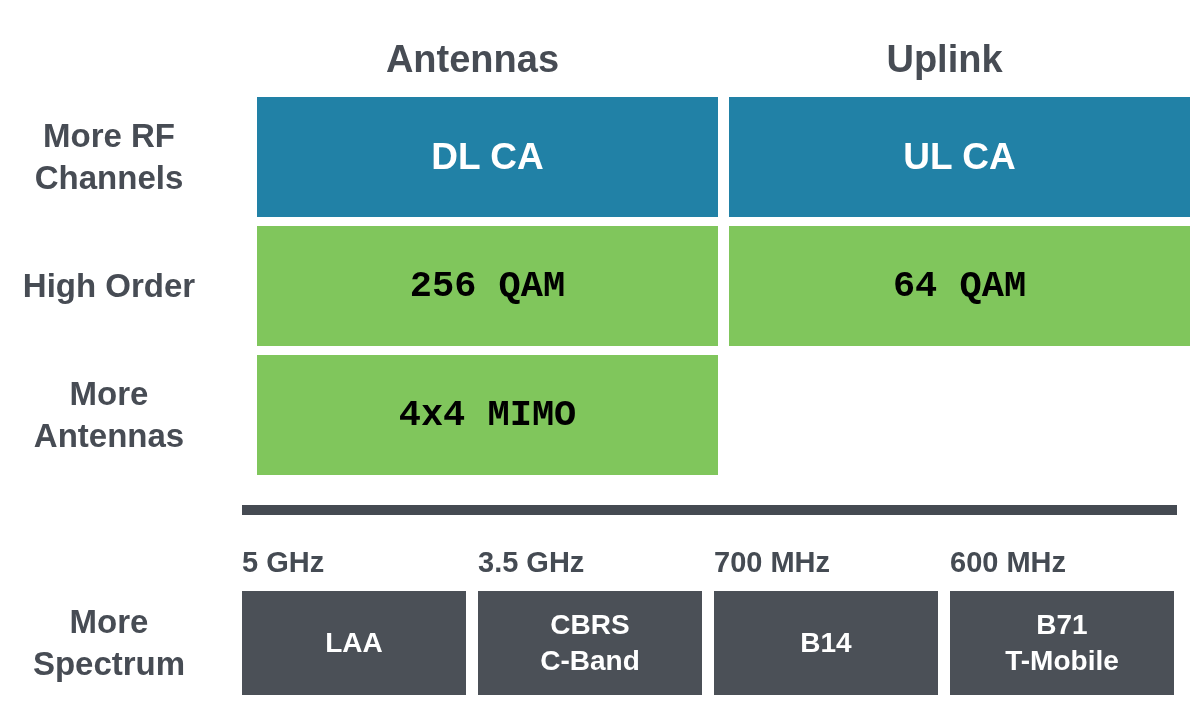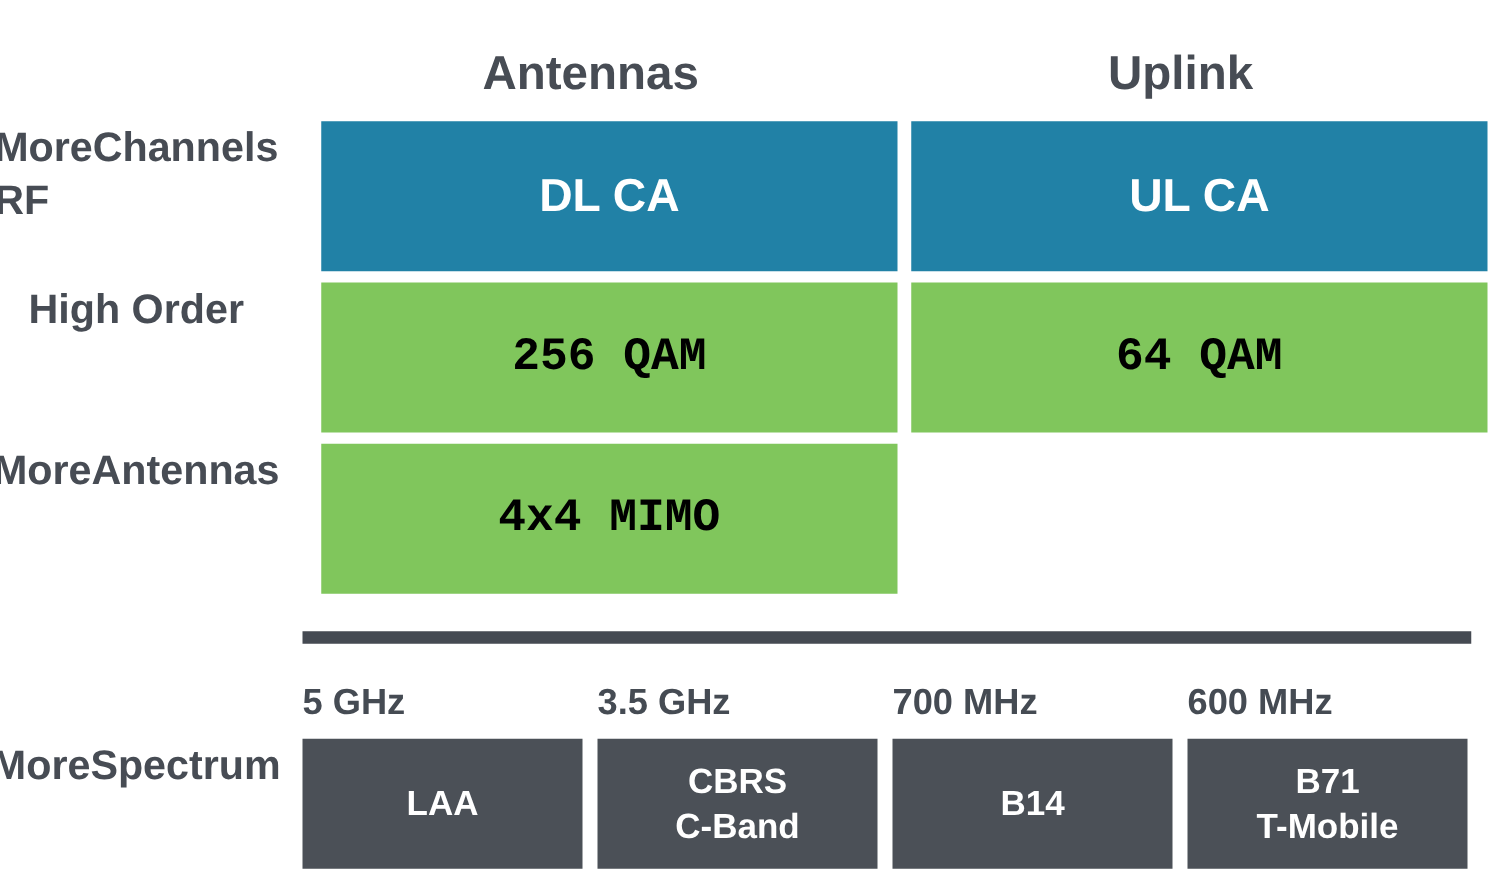--- a/index.html
+++ b/index.html
@@ -29,22 +29,23 @@
   }
   .col-header.dl { left: 242px; width: 461px; }
   .col-header.ul { left: 714px; width: 461px; }
 
   
   .row-label {
     position: absolute;
     left: 0;
     width: 218px;
     display: flex;
+    flex-direction: column;
     justify-content: center;
-    text-align: left;
+    text-align: center;
     font-size: 33px;
     font-weight: bold;
     color: #474c54;
   }
   .row-label span { display: block; line-height: 42px; }
   .row-label.r1 { top: 97px;  height: 120px; }
   .row-label.r2 { top: 226px; height: 120px; }
   .row-label.r3 { top: 355px; height: 120px; }
   .row-label.r4 { top: 591px; height: 104px; }
 

